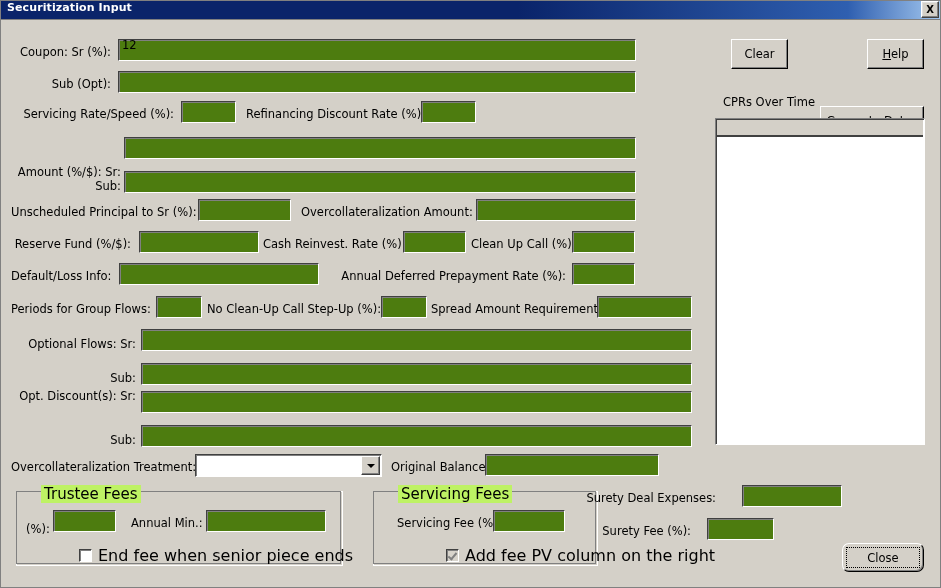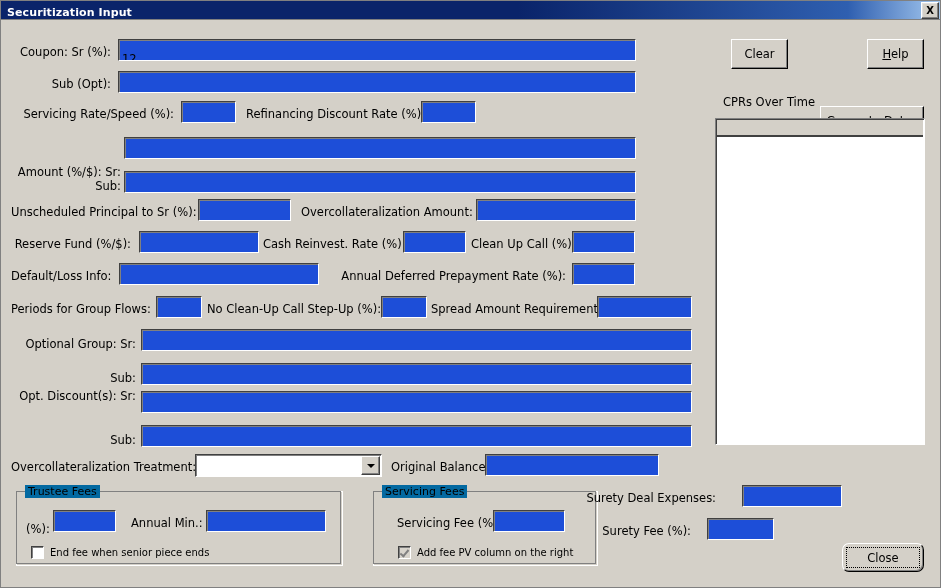--- a/index.html
+++ b/index.html
@@ -22,21 +22,21 @@
   }
 
   
   #titlebar {
     position: absolute;
     left: 0; top: 0;
     width: 941px;
     height: 19px;
     background: linear-gradient(to right, #0a246a 0%, #0a246a 55%, #2f5fb0 90%, #a6caf0 100%);
     display: flex;
-    align-items: flex-end;
+    align-items: flex-start;
     justify-content: space-between;
     border-bottom: 1px solid #808080;
     box-sizing: border-box;
   }
   #title-text {
     color: #ffffff;
     font-size: 11px;
     font-weight: bold;
     padding-left: 6px;
     letter-spacing: 0.1px;
@@ -69,31 +69,31 @@
     font-size: 11.5px;
     color: #000000;
     white-space: nowrap;
     line-height: 14px;
   }
   .lbl.r { text-align: right; }
 
   
   .tb {
     position: absolute;
-    background: #1d4ed8;
+    background: #4d7c0f;
     box-sizing: border-box;
     border-top: 1px solid #404040;
     border-left: 1px solid #404040;
     border-right: 1px solid #ffffff;
     border-bottom: 1px solid #ffffff;
     box-shadow: inset 1px 1px 0 #808080;
     font-size: 11.5px;
     color: #000;
     line-height: 1;
-    padding: 14px 0 0 3px;
+    padding: 0 0 0 3px;
     overflow: hidden;
     white-space: nowrap;
   }
 
   
   .combo {
     position: absolute;
     background: #ffffff;
     box-sizing: border-box;
     border-top: 1px solid #404040;
@@ -159,38 +159,39 @@
   }
   .grp .frame {
     position: absolute;
     left: -1px; top: -1px; right: 1px; bottom: 1px;
     border: 1px solid #808080;
     box-sizing: border-box;
   }
   .grp > .cap {
     position: absolute;
     top: -7px;
-    left: 8px;
-    background: #0369a1;
+    left: 24px;
+    background: #bef264;
     padding: 0 3px;
-    font-size: 11px;
+    font-size: 15px;
     color: #000;
     white-space: nowrap;
     z-index: 2;
   }
 
   
   .cb {
     position: absolute;
     display: flex;
     align-items: center;
-    font-size: 10px;
+    font-size: 16px;
     color: #000;
     white-space: nowrap;
     cursor: default;
+    margin-left: 48px;
   }
   .cb .box {
     width: 13px;
     height: 13px;
     background: #ffffff;
     box-sizing: border-box;
     border-top: 1px solid #404040;
     border-left: 1px solid #404040;
     border-right: 1px solid #ffffff;
     border-bottom: 1px solid #ffffff;
@@ -287,21 +288,21 @@
 
   <div class="lbl r" style="left:10px; top:301px; width:135px;">Periods for Group Flows:</div>
   <div class="tb" style="left:155px; top:295px; width:46px; height:22px;"></div>
 
   <div class="lbl r" style="left:206px; top:301px; width:166px;">No Clean-Up Call Step-Up (%):</div>
   <div class="tb" style="left:380px; top:295px; width:46px; height:22px;"></div>
 
   <div class="lbl r" style="left:430px; top:301px; width:160px;">Spread Amount Requirement:</div>
   <div class="tb" style="left:596px; top:295px; width:95px; height:22px;"></div>
 
-  <div class="lbl r" style="left:10px; top:336px; width:125px;">Optional Group: Sr:</div>
+  <div class="lbl r" style="left:10px; top:336px; width:125px;">Optional Flows: Sr:</div>
   <div class="tb" style="left:140px; top:328px; width:551px; height:22px;"></div>
 
   <div class="lbl r" style="left:10px; top:370px; width:125px;">Sub:</div>
   <div class="tb" style="left:140px; top:362px; width:551px; height:22px;"></div>
 
   <div class="lbl r" style="left:10px; top:388px; width:125px;">Opt. Discount(s): Sr:</div>
   <div class="tb" style="left:140px; top:390px; width:551px; height:22px;"></div>
 
   <div class="lbl r" style="left:10px; top:432px; width:125px;">Sub:</div>
   <div class="tb" style="left:140px; top:424px; width:551px; height:22px;"></div>

